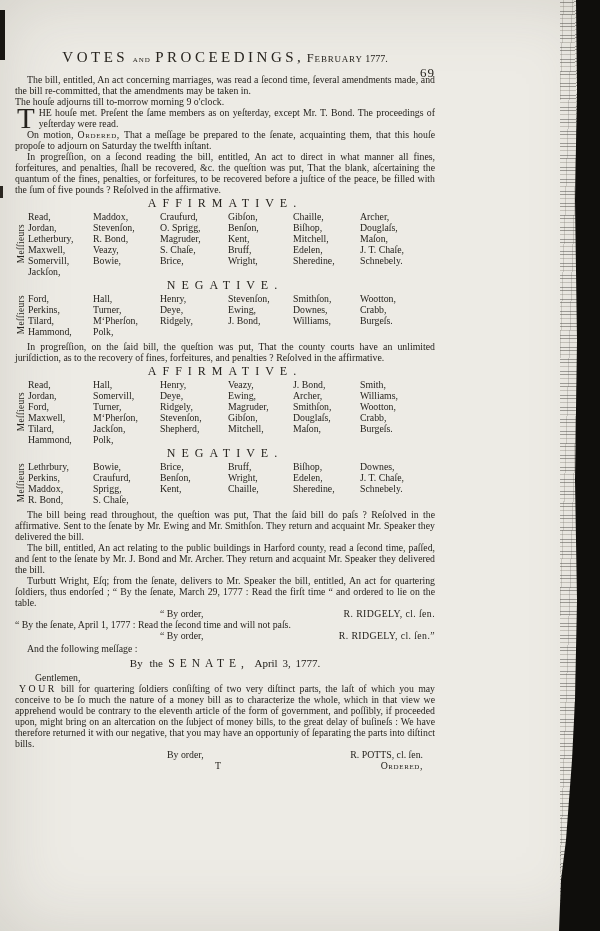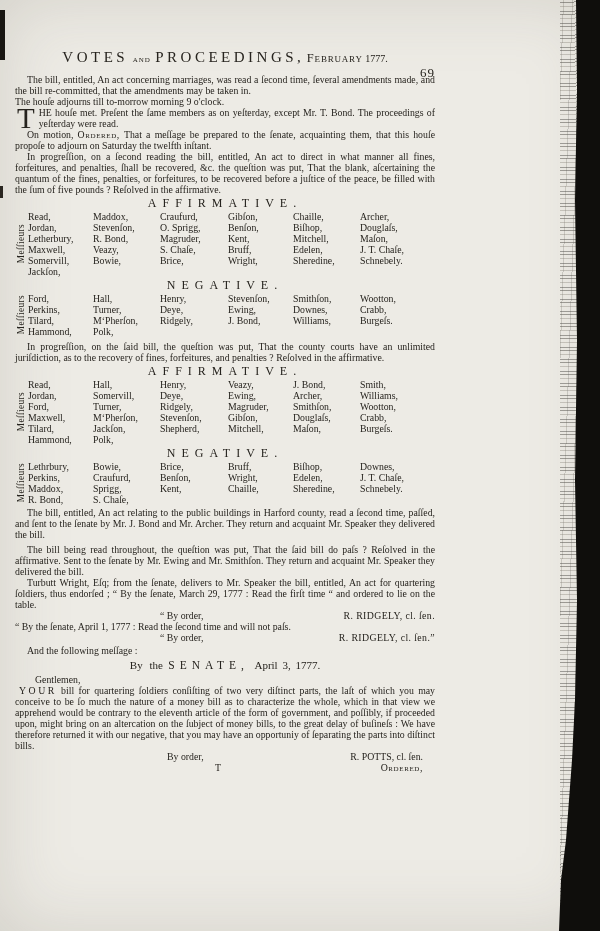--- a/index.html
+++ b/index.html
@@ -270,22 +270,22 @@
           <div class="name">Edelen,</div>
           <div class="name">Sheredine,</div>
         </div>
       <div class="vcol vc6">
           <div class="name">Downes,</div>
           <div class="name">J. T. Chaſe,</div>
           <div class="name">Schnebely.</div>
         </div>
     </div>
 
+    <p style="margin-top:4px">The bill being read throughout, the queſtion was put, That the ſaid bill do paſs ?  Reſolved in the affirmative.  Sent to the ſenate by Mr. Ewing and Mr. Smithſon.  They return and acquaint Mr. Speaker they delivered the bill.</p>
     <p>The bill, entitled, An act relating to the public buildings in Harford county, read a ſecond time, paſſed, and ſent to the ſenate by Mr. J. Bond and Mr. Archer.  They return and acquaint Mr. Speaker they delivered the bill.</p>
-    <p style="margin-top:4px">The bill being read throughout, the queſtion was put, That the ſaid bill do paſs ?  Reſolved in the affirmative.  Sent to the ſenate by Mr. Ewing and Mr. Smithſon.  They return and acquaint Mr. Speaker they delivered the bill.</p>
     <p>Turbutt Wright, Eſq; from the ſenate, delivers to Mr. Speaker the bill, entitled, An act for quartering ſoldiers, thus endorſed ; “ By the ſenate, March 29, 1777 : Read the firſt time “ and ordered to lie on the table.</p>
 
     <div class="endorse-row">
       <span>“ By order,</span>
       <span class="endorse-right">R. RIDGELY, cl. ſen.</span>
     </div>
     <div class="endorse-line">“ By the ſenate, April 1, 1777 :  Read the ſecond time and will not paſs.</div>
     <div class="endorse-row">
       <span>“ By order,</span>
       <span class="endorse-right">R. RIDGELY, cl. ſen.”</span>

